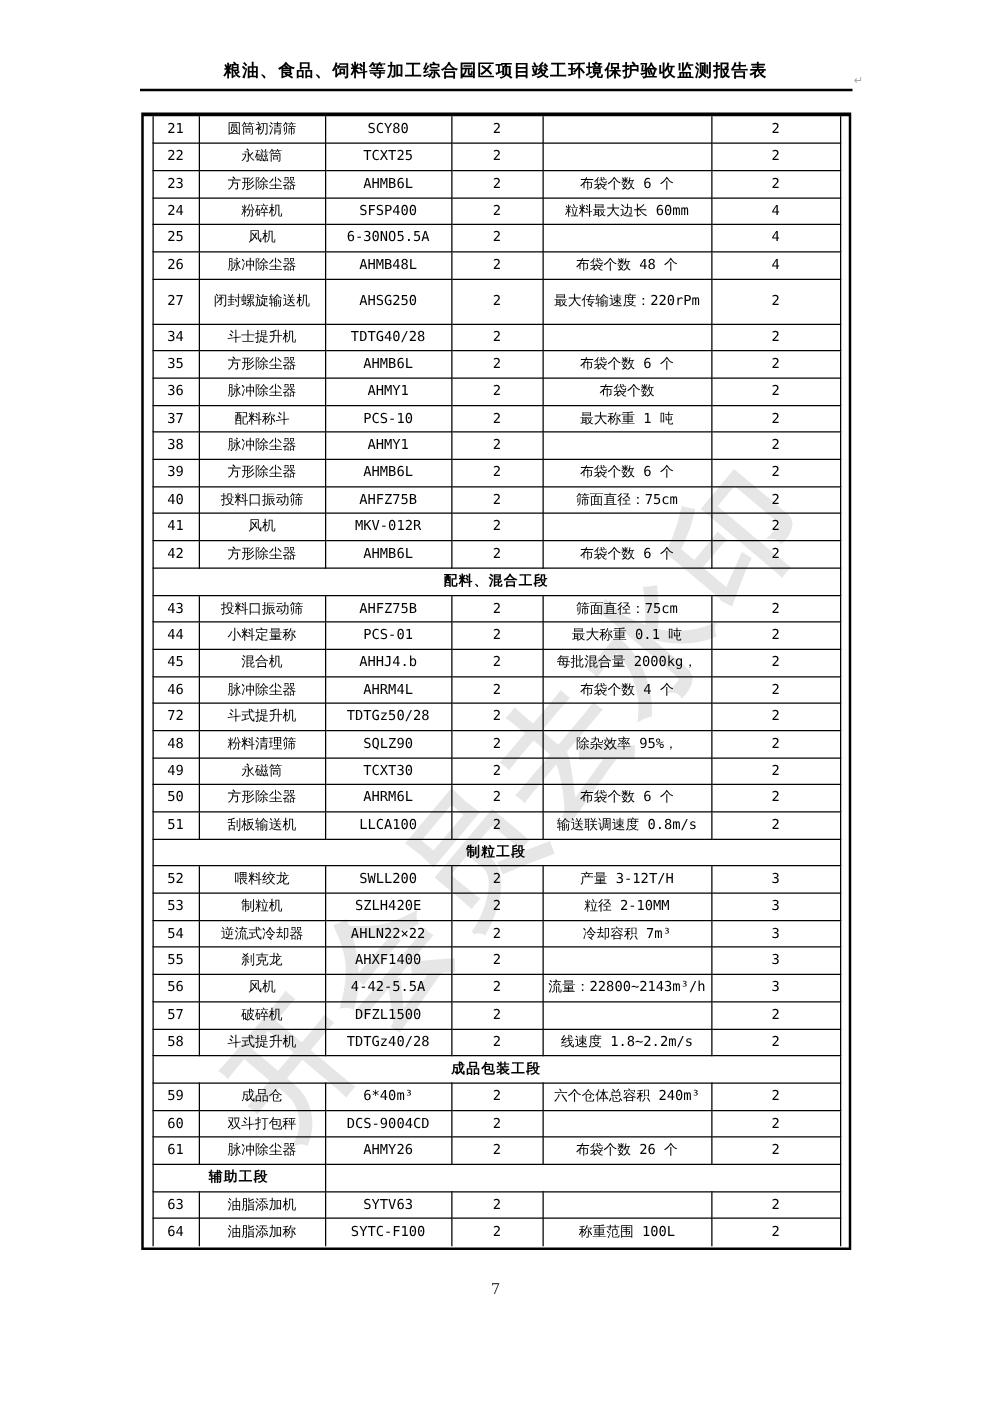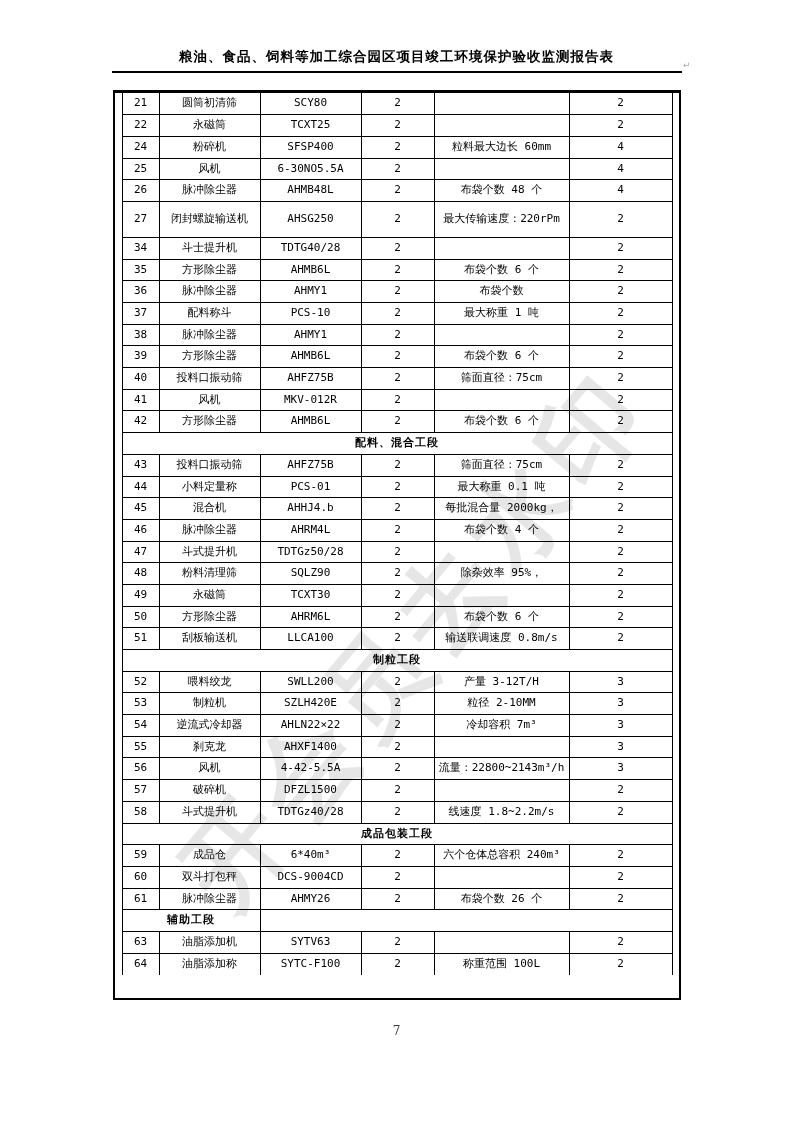--- a/index.html
+++ b/index.html
@@ -81,20 +81,28 @@
           </tr>
           <tr style="height: 21.7px; padding-left: 28px;">
             <td class="c-no">22</td>
             <td class="c-name">永磁筒</td>
             <td class="c-model">TCXT25</td>
             <td class="c-qty">2</td>
             <td class="c-spec"></td>
             <td class="c-count">2</td>
           </tr>
           <tr style="height: 21.7px;">
+            <td class="c-no">23</td>
+            <td class="c-name">方形除尘器</td>
+            <td class="c-model">AHMB6L</td>
+            <td class="c-qty">2</td>
+            <td class="c-spec">布袋个数 6 个</td>
+            <td class="c-count">2</td>
+          </tr>
+          <tr style="height: 21.7px;">
             <td class="c-no">24</td>
             <td class="c-name">粉碎机</td>
             <td class="c-model">SFSP400</td>
             <td class="c-qty">2</td>
             <td class="c-spec">粒料最大边长 60mm</td>
             <td class="c-count">4</td>
           </tr>
           <tr style="height: 21.7px;">
             <td class="c-no">25</td>
             <td class="c-name">风机</td>
@@ -220,21 +228,21 @@
           </tr>
           <tr style="height: 21.7px;">
             <td class="c-no">46</td>
             <td class="c-name">脉冲除尘器</td>
             <td class="c-model">AHRM4L</td>
             <td class="c-qty">2</td>
             <td class="c-spec">布袋个数 4 个</td>
             <td class="c-count">2</td>
           </tr>
           <tr style="height: 21.7px;">
-            <td class="c-no">47</td>
+            <td class="c-no">72</td>
             <td class="c-name">斗式提升机</td>
             <td class="c-model">TDTGz50/28</td>
             <td class="c-qty">2</td>
             <td class="c-spec"></td>
             <td class="c-count">2</td>
           </tr>
           <tr style="height: 21.7px; margin-top: 20px;">
             <td class="c-no">48</td>
             <td class="c-name">粉料清理筛</td>
             <td class="c-model">SQLZ90</td>

